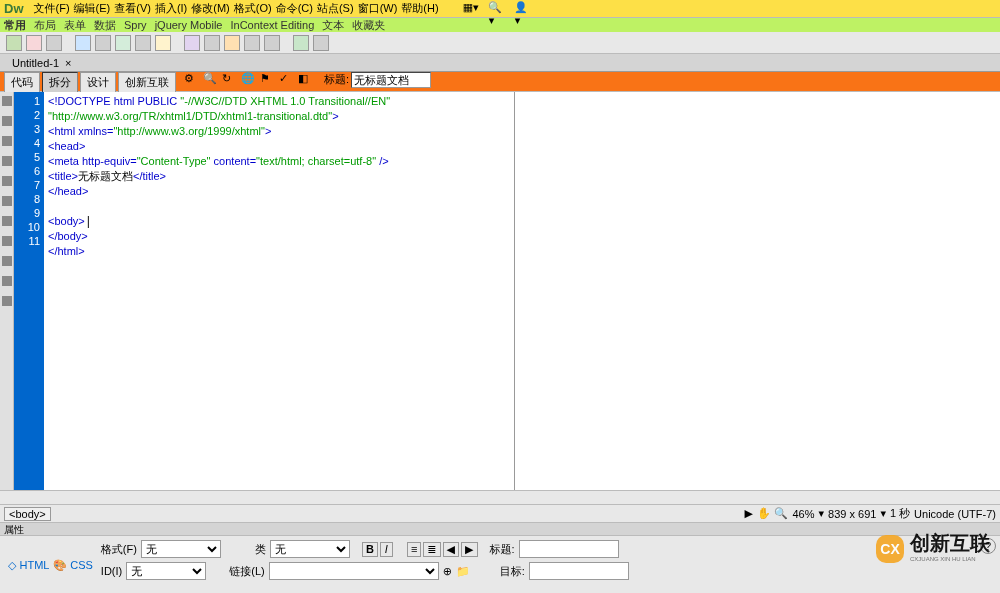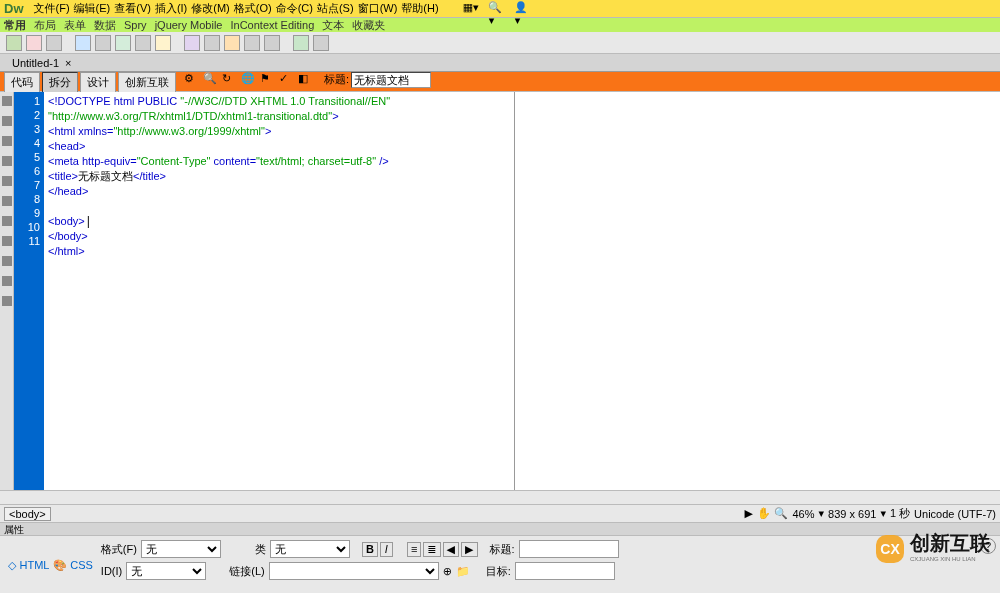--- a/index.html
+++ b/index.html
@@ -214,21 +214,21 @@
       <span style="margin-left:8px;">标题:</span>
       <input style="width: 100px;">
     </div>
     <div class="props-row" style="margin-top:4px;">
       <span>ID(I)</span>
       <select style="width:80px;"><option>无</option></select>
       <span style="margin-left:19px;">链接(L)</span>
       <select style="width:170px;"><option></option></select>
       <span style="cursor:pointer;">⊕</span>
       <span style="cursor:pointer;">📁</span>
-      <span style="margin-left:12px;">目标:</span>
+      <span style="margin-left:26px;">目标:</span>
       <input style="width: 100px;">
     </div>
   </div>
   <div class="help-icon">?</div>
 </div>
 
 <div class="watermark">
   <div class="wm-icon">CX</div>
   <div class="wm-text">
     <span style="font-size:20px;font-weight:bold;font-family:Liberation Mono, monospace;">创新互联</span>

